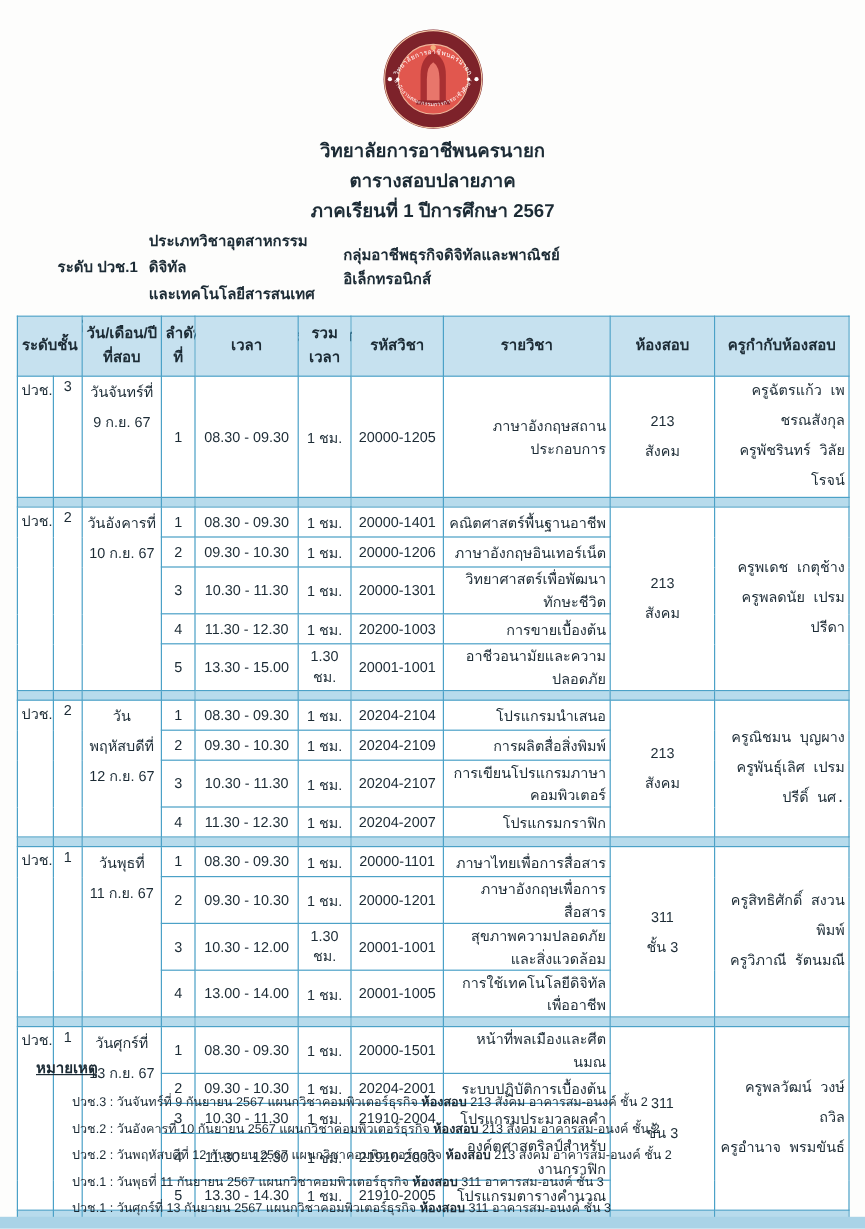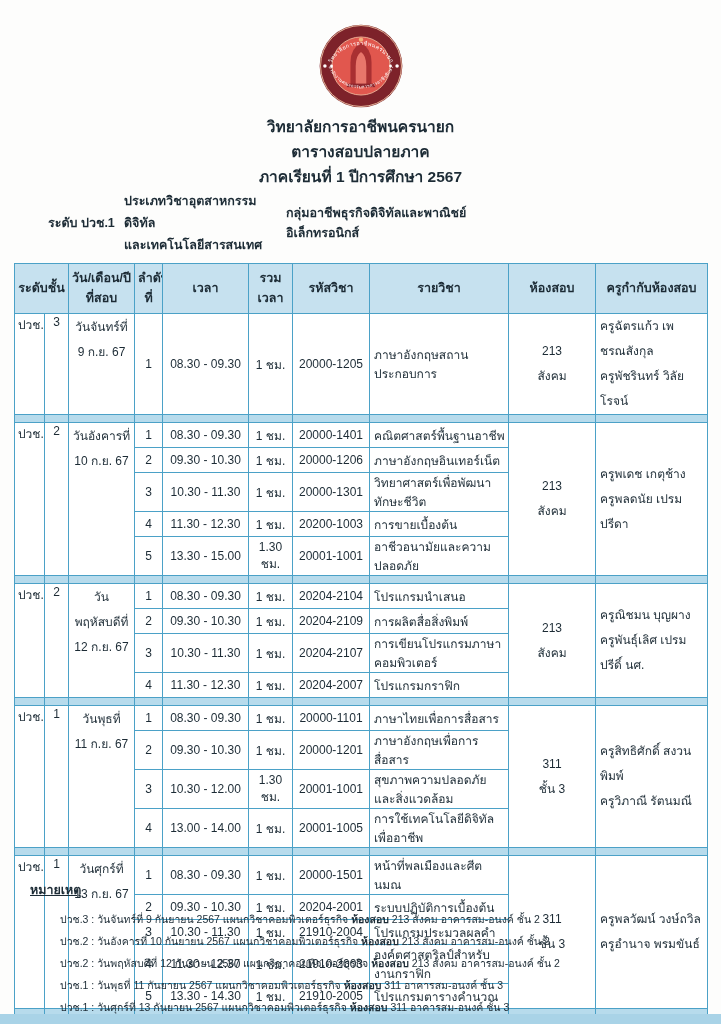--- a/index.html
+++ b/index.html
@@ -22,21 +22,21 @@
   table{ border-collapse:collapse; width:693px; table-layout:fixed; }
   td,th{ border:1px solid #4ba1c7; font-size:12px; padding:0 3px; overflow:hidden; }
   thead th{
     background:#c6e1ef; font-weight:bold; height:50px; text-align:center;
     white-space:pre-line; line-height:1.55; font-size:12.5px;
   }
   tr.block-row td{ height:25px; background:#ffffff; }
   tr.block-row.tall td{ height:54px; }
   tr.sep-row td{ height:8px; background:#b7dbec; padding:0; }
   td.c{ text-align:center; }
-  td.l{ text-align:left; padding-left:4px; }
+  td.l{ text-align:right; padding-left:4px;font-family:Liberation Mono, monospace; }
   td.pre{ white-space:pre-line; line-height:25px; }
   td.top{ vertical-align:top; padding-top:1px; }
   td.mid{ vertical-align:middle; }
   
   .notes{ position:absolute; top:880px; left:30px; right:16px; }
   .notes-title{ font-size:12.5px; font-weight:bold; text-decoration:underline; margin-bottom:8px; }
   .note-line{ font-size:10.5px; line-height:22px; padding-left:30px; white-space:nowrap; }
   .note-line b{ font-weight:bold; }
   
   .bottom-band{ position:absolute; left:0; bottom:0; width:100%; height:10px; background:#a9d3e7; }

